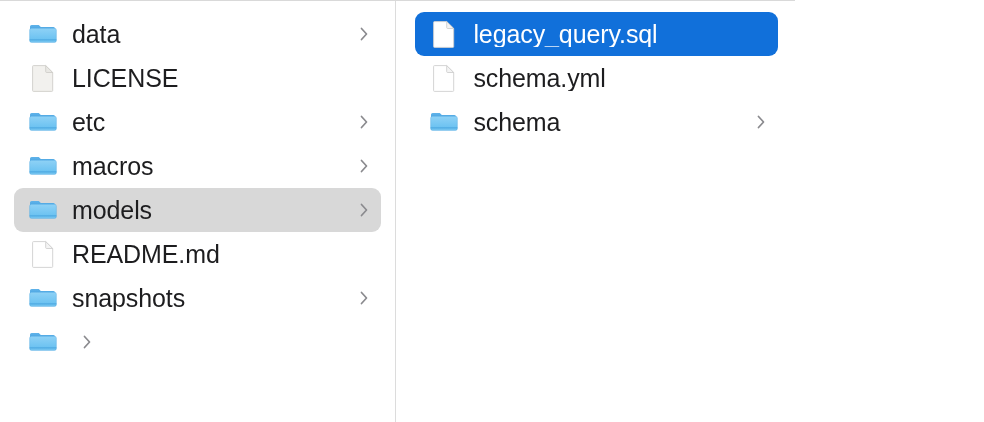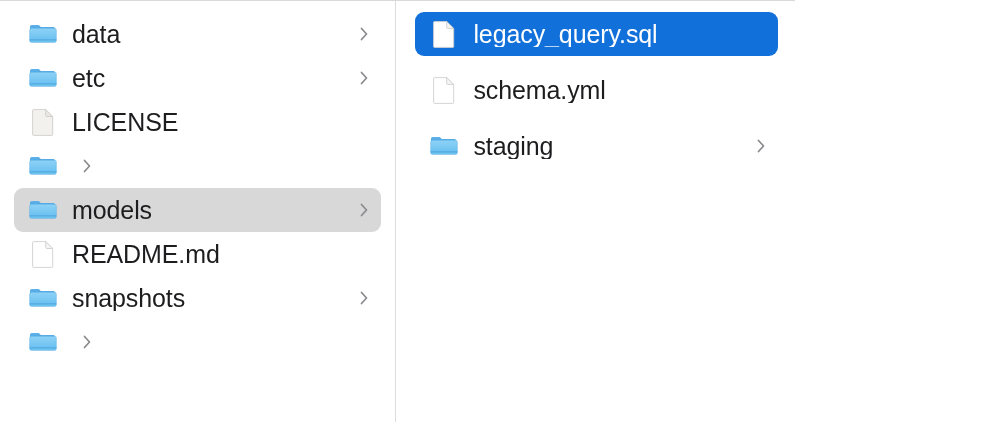--- a/index.html
+++ b/index.html
@@ -48,21 +48,21 @@
     display: flex;
     align-items: center;
     margin: 0 14px;
     padding: 0 10px 0 14px;
     border-radius: 9px;
     cursor: default;
     user-select: none;
   }
 
   #column-child .row {
-    margin: 0 17px 12px 19px;
+    margin: 0 17px 0 19px;
   }
 
   .row.sel-gray {
     background: #d8d8d8;
   }
 
   .row.sel-blue {
     background: #1170da;
   }
 
@@ -132,48 +132,20 @@
         <span class="row-label">data</span>
         <span class="chevron">
           <svg viewBox="0 0 14 20" xmlns="http://www.w3.org/2000/svg">
             <path d="M4.5 4.5 L9.5 10 L4.5 15.5" fill="none" stroke="#8a8a8e" stroke-width="1.7" stroke-linecap="round" stroke-linejoin="round"></path>
           </svg>
         </span>
       </div>
       <div class="row">
         <span class="icon">
           <svg viewBox="0 0 30 30" xmlns="http://www.w3.org/2000/svg">
-            <defs>
-              <linearGradient id="fgTab" x1="0" y1="0" x2="0" y2="1">
-                <stop offset="0" stop-color="#5fb3ea"></stop>
-                <stop offset="1" stop-color="#4aa3e0"></stop>
-              </linearGradient>
-              <linearGradient id="fgBody" x1="0" y1="0" x2="0" y2="1">
-                <stop offset="0" stop-color="#8fd2f6"></stop>
-                <stop offset="0.78" stop-color="#6cc2f1"></stop>
-                <stop offset="0.80" stop-color="#57b2e6"></stop>
-                <stop offset="1" stop-color="#7ecbf4"></stop>
-              </linearGradient>
-            </defs>
-            <path d="M2 7.5a1.6 1.6 0 0 1 1.6-1.6h7.2l2 2.1h12.6a1.6 1.6 0 0 1 1.6 1.6v2.2H2z" fill="url(#fgTab)"></path>
-            <rect x="1.6" y="9.2" width="26.8" height="14.3" rx="1.9" fill="url(#fgBody)"></rect>
-            <rect x="1.6" y="9.2" width="26.8" height="14.3" rx="1.9" fill="none" stroke="#46a0dd" stroke-width="0.6" opacity="0.55"></rect>
-            <rect x="1.6" y="20.1" width="26.8" height="1.1" fill="#4fa9e2" opacity="0.6"></rect>
-          </svg>
-        </span>
-        <span class="row-label">etc</span>
-        <span class="chevron">
-          <svg viewBox="0 0 14 20" xmlns="http://www.w3.org/2000/svg">
-            <path d="M4.5 4.5 L9.5 10 L4.5 15.5" fill="none" stroke="#8a8a8e" stroke-width="1.7" stroke-linecap="round" stroke-linejoin="round"></path>
-          </svg>
-        </span>
-      </div>
-      <div class="row">
-        <span class="icon">
-          <svg viewBox="0 0 30 30" xmlns="http://www.w3.org/2000/svg">
             <path d="M5.5 2.6h12.2l7.0 6.9v18.0a0.9 0.9 0 0 1-0.9 0.9H5.5a0.9 0.9 0 0 1-0.9-0.9V3.5a0.9 0.9 0 0 1 0.9-0.9z" fill="#f2f1ee" stroke="#cfcec9" stroke-width="0.9" stroke-linejoin="round"></path>
             <path d="M17.7 2.6l7.0 6.9h-6.1a0.9 0.9 0 0 1-0.9-0.9z" fill="#e9e8e4" stroke="#cfcec9" stroke-width="0.9" stroke-linejoin="round"></path>
           </svg>
         </span>
         <span class="row-label">LICENSE</span>
         <span class="chevron hidden">
           <svg viewBox="0 0 14 20" xmlns="http://www.w3.org/2000/svg">
             <path d="M4.5 4.5 L9.5 10 L4.5 15.5" fill="none" stroke="#8a8a8e" stroke-width="1.7" stroke-linecap="round" stroke-linejoin="round"></path>
           </svg>
         </span>
@@ -192,20 +164,49 @@
                 <stop offset="0.80" stop-color="#57b2e6"></stop>
                 <stop offset="1" stop-color="#7ecbf4"></stop>
               </linearGradient>
             </defs>
             <path d="M2 7.5a1.6 1.6 0 0 1 1.6-1.6h7.2l2 2.1h12.6a1.6 1.6 0 0 1 1.6 1.6v2.2H2z" fill="url(#fgTab)"></path>
             <rect x="1.6" y="9.2" width="26.8" height="14.3" rx="1.9" fill="url(#fgBody)"></rect>
             <rect x="1.6" y="9.2" width="26.8" height="14.3" rx="1.9" fill="none" stroke="#46a0dd" stroke-width="0.6" opacity="0.55"></rect>
             <rect x="1.6" y="20.1" width="26.8" height="1.1" fill="#4fa9e2" opacity="0.6"></rect>
           </svg>
         </span>
+        <span class="row-label">etc</span>
+        <span class="chevron">
+          <svg viewBox="0 0 14 20" xmlns="http://www.w3.org/2000/svg">
+            <path d="M4.5 4.5 L9.5 10 L4.5 15.5" fill="none" stroke="#8a8a8e" stroke-width="1.7" stroke-linecap="round" stroke-linejoin="round"></path>
+          </svg>
+        </span>
+      </div>
+      <div class="row">
+        <span class="icon">
+          <svg viewBox="0 0 30 30" xmlns="http://www.w3.org/2000/svg">
+            <defs>
+              <linearGradient id="fgTab" x1="0" y1="0" x2="0" y2="1">
+                <stop offset="0" stop-color="#5fb3ea"></stop>
+                <stop offset="1" stop-color="#4aa3e0"></stop>
+              </linearGradient>
+              <linearGradient id="fgBody" x1="0" y1="0" x2="0" y2="1">
+                <stop offset="0" stop-color="#8fd2f6"></stop>
+                <stop offset="0.78" stop-color="#6cc2f1"></stop>
+                <stop offset="0.80" stop-color="#57b2e6"></stop>
+                <stop offset="1" stop-color="#7ecbf4"></stop>
+              </linearGradient>
+            </defs>
+            <path d="M2 7.5a1.6 1.6 0 0 1 1.6-1.6h7.2l2 2.1h12.6a1.6 1.6 0 0 1 1.6 1.6v2.2H2z" fill="url(#fgTab)"></path>
+            <rect x="1.6" y="9.2" width="26.8" height="14.3" rx="1.9" fill="url(#fgBody)"></rect>
+            <rect x="1.6" y="9.2" width="26.8" height="14.3" rx="1.9" fill="none" stroke="#46a0dd" stroke-width="0.6" opacity="0.55"></rect>
+            <rect x="1.6" y="20.1" width="26.8" height="1.1" fill="#4fa9e2" opacity="0.6"></rect>
+          </svg>
+        </span>
+        <span class="row-label">macros</span>
         <span class="chevron">
           <svg viewBox="0 0 14 20" xmlns="http://www.w3.org/2000/svg">
             <path d="M4.5 4.5 L9.5 10 L4.5 15.5" fill="none" stroke="#8a8a8e" stroke-width="1.7" stroke-linecap="round" stroke-linejoin="round"></path>
           </svg>
         </span>
       </div>
       <div class="row sel-gray">
         <span class="icon">
           <svg viewBox="0 0 30 30" xmlns="http://www.w3.org/2000/svg">
             <defs>
@@ -347,21 +348,21 @@
                 <stop offset="0.80" stop-color="#57b2e6"></stop>
                 <stop offset="1" stop-color="#7ecbf4"></stop>
               </linearGradient>
             </defs>
             <path d="M2 7.5a1.6 1.6 0 0 1 1.6-1.6h7.2l2 2.1h12.6a1.6 1.6 0 0 1 1.6 1.6v2.2H2z" fill="url(#fgTab)"></path>
             <rect x="1.6" y="9.2" width="26.8" height="14.3" rx="1.9" fill="url(#fgBody)"></rect>
             <rect x="1.6" y="9.2" width="26.8" height="14.3" rx="1.9" fill="none" stroke="#46a0dd" stroke-width="0.6" opacity="0.55"></rect>
             <rect x="1.6" y="20.1" width="26.8" height="1.1" fill="#4fa9e2" opacity="0.6"></rect>
           </svg>
         </span>
-        <span class="row-label">staging</span>
+        <span class="row-label">schema</span>
         <span class="chevron">
           <svg viewBox="0 0 14 20" xmlns="http://www.w3.org/2000/svg">
             <path d="M4.5 4.5 L9.5 10 L4.5 15.5" fill="none" stroke="#8a8a8e" stroke-width="1.7" stroke-linecap="round" stroke-linejoin="round"></path>
           </svg>
         </span>
       </div>
     </div>
 
 </div>
 

